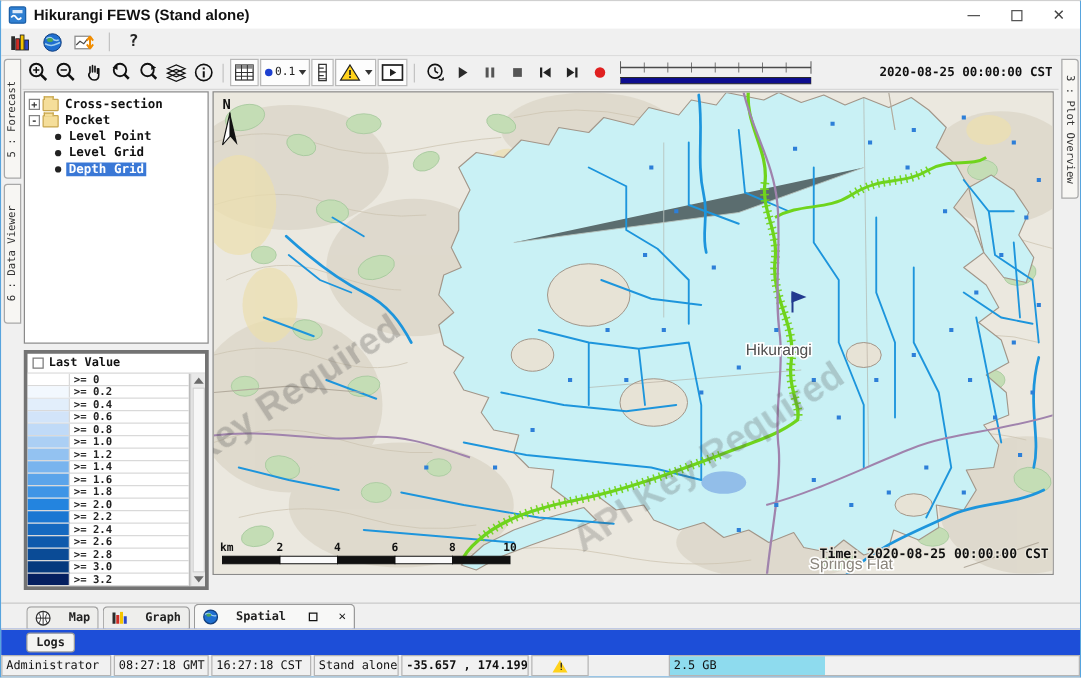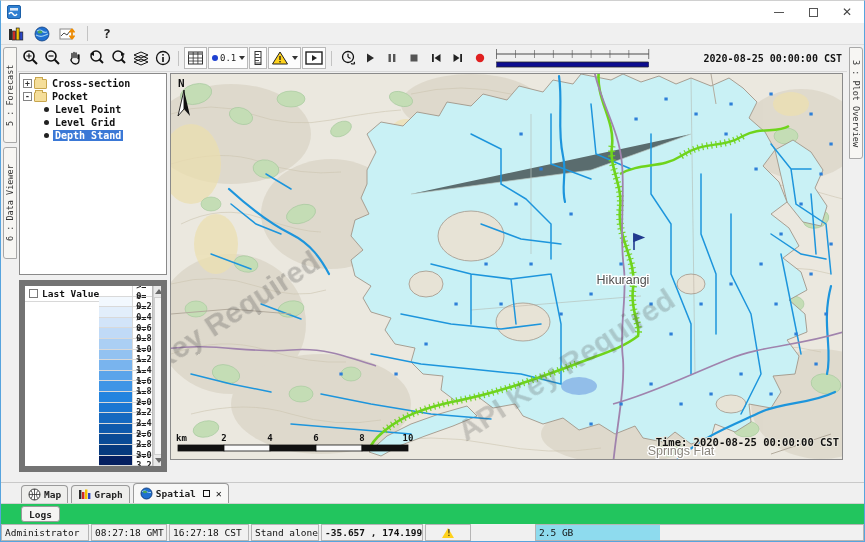--- a/index.html
+++ b/index.html
@@ -54,46 +54,46 @@
   .tree-row { display:flex; align-items:center; height:13px; font-family:"DejaVu Sans Mono", monospace; font-size:10px; font-weight:bold; color:#111; white-space:nowrap; }
   .expander { width:9px; height:9px; border:1px solid #848484; background:#fff; font-size:8px; line-height:7px; text-align:center; color:#333; margin:0 2px 0 1px; flex:none; font-family:"DejaVu Sans Mono", monospace; }
   .folder { width:13px; height:10px; background:#f5de9a; border:1px solid #c8a64e; border-radius:1px; margin-right:3px; flex:none; position:relative; }
   .folder:before { content:""; position:absolute; top:-3px; left:0; width:6px; height:2px; background:#f5de9a; border:1px solid #c8a64e; border-bottom:none; }
   .tree-child { padding-left:14px; }
   .bullet { width:5px; height:5px; border-radius:50%; background:#222; margin:0 4px 0 8px; flex:none; }
   .tree-label { padding:0 2px; }
   .tree-label.selected { background:#3a78d6; color:#fff; }
 
   .vsplit { height:5px; flex:none; }
-  .legendpanel { flex:1; background:#fff; border:6px solid #737373; display:flex; flex-direction:row; overflow:hidden; }
+  .legendpanel { flex:1; background:#fff; border:3px solid #737373; display:flex; flex-direction:column; overflow:hidden; }
   .legend-head { height:16px; flex:none; display:flex; align-items:center; gap:4px; padding-left:4px; border-bottom:1px solid #d8d8d8; }
   .cb { width:9px; height:9px; border:1px solid #7a7a7a; background:#fff; flex:none; }
   .legend-head-label { font-family:"DejaVu Sans Mono", monospace; font-size:9.5px; font-weight:bold; color:#111; }
   .legend-body { flex:1; display:flex; min-height:0; }
   .legend-table { flex:1; display:flex; flex-direction:column; border-right:1px solid #bbb; }
   .lg-row { flex:1; display:flex; border-bottom:1px solid #d9d9d9; min-height:0; }
   .lg-swatch { width:34px; flex:none; border-right:1px solid #d9d9d9; }
   .lg-label { flex:1; font-family:"DejaVu Sans Mono", monospace; font-size:8.5px; font-weight:bold; color:#222; padding-left:3px; display:flex; align-items:center; }
   .legend-scroll { width:12px; flex:none; background:#e9e9e9; display:flex; flex-direction:column; align-items:center; justify-content:space-between; border-left:1px solid #cfcfcf; }
   .sc-arr { width:0; height:0; border-left:4px solid transparent; border-right:4px solid transparent; margin:3px 0; }
   .sc-up { border-bottom:5px solid #6a6a6a; }
   .sc-dn { border-top:5px solid #6a6a6a; }
   .sc-track { flex:1; width:10px; background:#f6f6f6; border:1px solid #cfcfcf; }
 
   .mapwrap { flex:1; padding:1px 6px 9px 2px; min-width:0; }
   .mapframe { width:673px; height:387px; border:1px solid #8a8a8a; background:#ebe8df; position:relative; overflow:hidden; }
   .mapframe svg.basemap { display:block; }
 
   
   .tabbar { height:21px; flex:none; background:#f0f0f0; display:flex; align-items:flex-end; padding-left:20px; gap:3px; border-top:1px solid #c9c9c9; }
-  .btab { height:18px; display:flex; align-items:center; gap:3px; padding:0 6px; background:#eeeeec; border:1px solid #9a9a9a; border-bottom:none; border-radius:4px 4px 0 0; font-family:"DejaVu Sans Mono", monospace; font-size:9.5px; font-weight:bold; color:#222; }
+  .btab { height:18px; display:flex; align-items:center; gap:14px; padding:0 6px; background:#eeeeec; border:1px solid #9a9a9a; border-bottom:none; border-radius:4px 4px 0 0; font-family:"DejaVu Sans Mono", monospace; font-size:9.5px; font-weight:bold; color:#222; }
   .btab.active { height:20px; background:#f8f8f7; }
   .btab .wctl { font-size:10px; color:#111; margin-left:3px; font-weight:bold; }
   .btab .wsq { width:7px; height:7px; border:1.5px solid #111; margin-left:4px; }
-  .logsrow { height:21px; flex:none; background:#22c55e; display:flex; align-items:center; padding-left:20px; border-top:1px solid #d2d2d2; }
+  .logsrow { height:21px; flex:none; background:#1d4ed8; display:flex; align-items:center; padding-left:20px; border-top:1px solid #d2d2d2; }
   .logsbtn { height:16px; padding:0 7px; background:#f4f4f2; border:1px solid #9a9a9a; border-radius:3px; font-family:"DejaVu Sans Mono", monospace; font-size:9.5px; font-weight:bold; color:#222; display:flex; align-items:center; }
   .statusbar { height:17px; flex:none; background:#f0f0f0; display:flex; gap:2px; align-items:stretch; font-family:"DejaVu Sans Mono", monospace; font-size:9.5px; color:#111; }
   .st-cell { border:1px solid #b5b5b5; background:#f1f1f1; display:flex; align-items:center; padding:0 3px; white-space:nowrap; overflow:hidden; }
   .st-user { width:88px; flex:none; }
   .st-sys  { width:308px; flex:none; }
   .st-gmt  { width:76px; flex:none; }
   .st-loc  { width:80px; flex:none; }
   .st-mode { width:68px; flex:none; }
   .st-coord{ width:102px; flex:none;font-weight:bold; }
   .st-warn { width:46px; flex:none; justify-content:center; }
@@ -107,20 +107,21 @@
 
 <div class="window">
 
   <div class="titlebar">
     <div class="app-icon">
       <svg width="12" height="12" viewBox="0 0 12 12">
           <path d="M1,8 q2,-3 4,0 t4,0" stroke="#fff" stroke-width="1.4" fill="none"></path>
           <rect x="2" y="2" width="8" height="2.6" fill="#dce9f8"></rect>
         </svg>
     </div>
+    <span class="title-text">Hikurangi FEWS  (Stand alone)</span>
     <div class="win-btns">
       <div class="win-btn">
           <span class="mn"></span>
         </div>
       <div class="win-btn">
           <span class="sq"></span>
         </div>
       <div class="win-btn">✕</div>
     </div>
   </div>
@@ -324,21 +325,21 @@
             <div class="tree-row tree-child">
               <span class="bullet"></span>
               <span class="tree-label">Level Point</span>
             </div>
             <div class="tree-row tree-child">
               <span class="bullet"></span>
               <span class="tree-label">Level Grid</span>
             </div>
             <div class="tree-row tree-child">
               <span class="bullet"></span>
-              <span class="tree-label selected">Depth Stand</span>
+              <span class="tree-label selected">Depth Grid</span>
             </div>
           </div>
           <div class="vsplit"></div>
           <div class="legendpanel">
             <div class="legend-head">
               <span class="cb"></span>
               <span class="legend-head-label">Last Value</span>
             </div>
             <div class="legend-body">
               <div class="legend-table">

